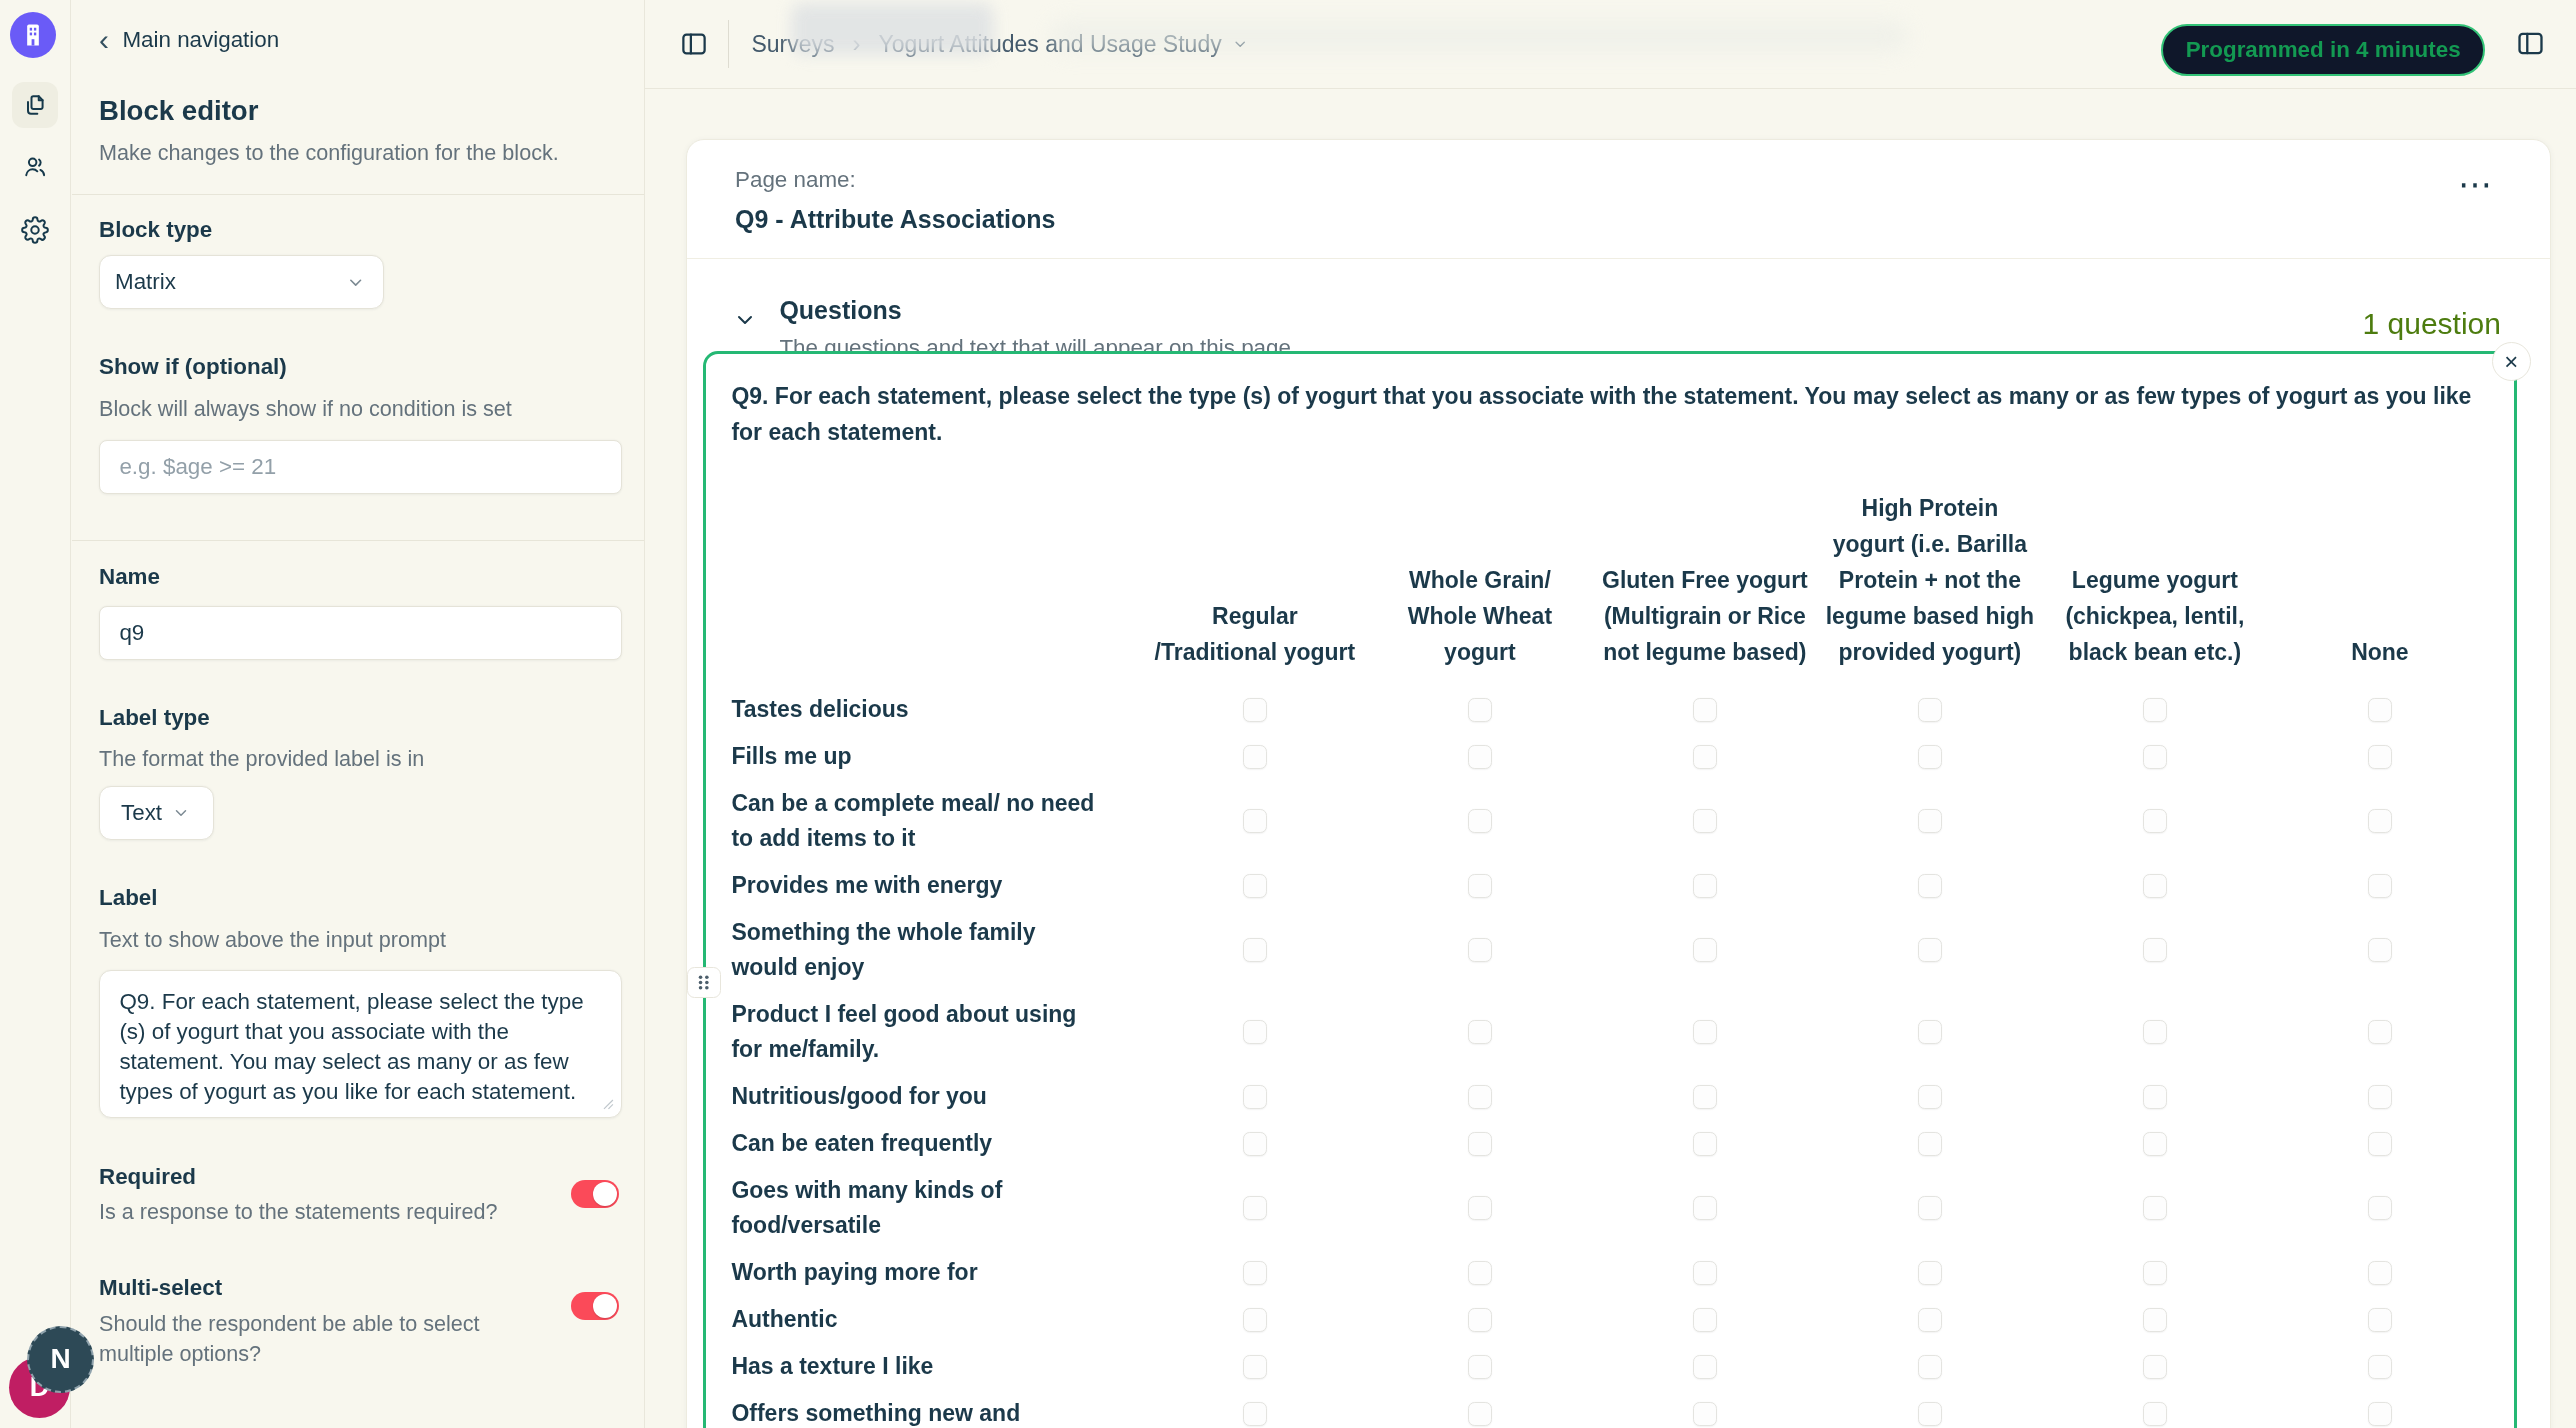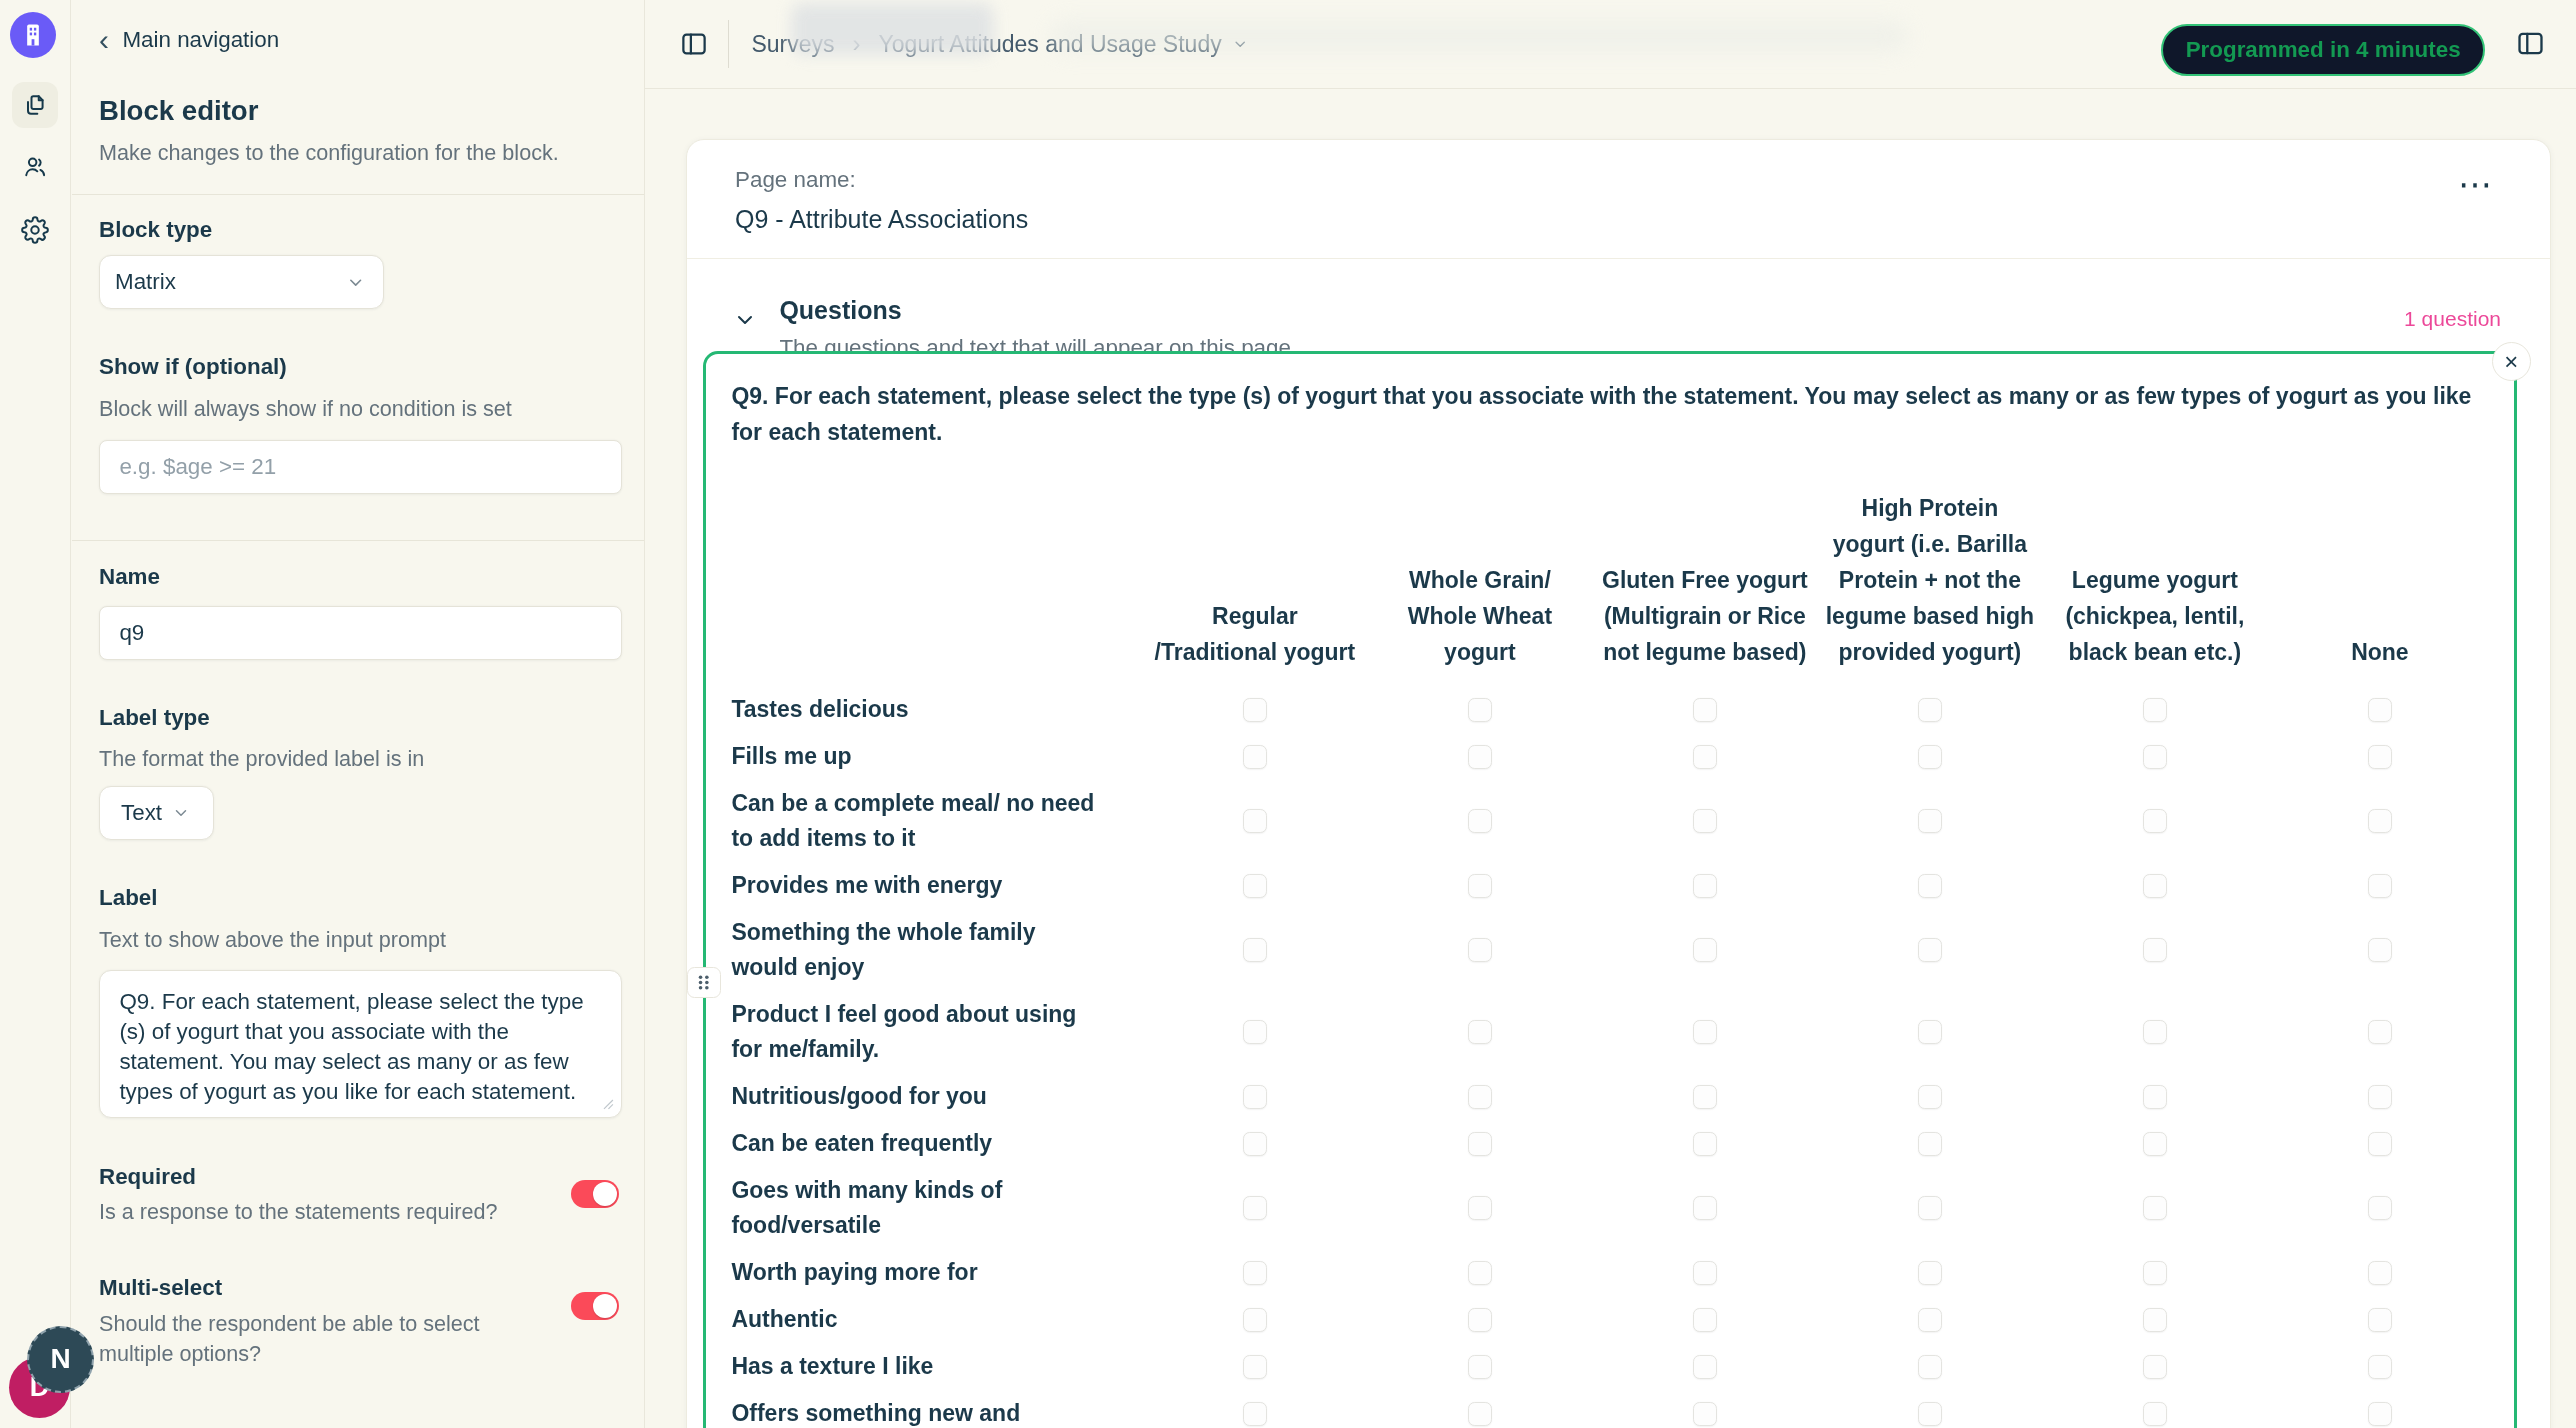--- a/index.html
+++ b/index.html
@@ -53,29 +53,29 @@
   .crumb-sep { color:#8795A0; font-size:24px; }
   .crumb-current { display:flex; align-items:center; gap:10.4px; }
   .blur1 { position:absolute; left:146px; top:3px; width:203px; height:52px; background:#DFE2E4; border-radius:12px; filter:blur(7.5px); opacity:.85; }
   .blur2 { position:absolute; left:406px; top:21px; width:857px; height:30px; background:#ECEEE8; border-radius:15px; filter:blur(10.4px); opacity:.7; }
   .badge { position:absolute; right:91px; top:24px; height:52px; border:2.2px solid #33C377; border-radius:745px; background:#0f172a; color:#139A52; font-size:22.4px; font-weight:700; display:flex; align-items:center; padding:0 22.4px; }
   .panel-toggle-right { position:absolute; right:30px; top:28px; }
   
   .card { position:absolute; left:41px; top:139px; width:1865px; height:1357px; background:#fff; border:0.7px solid #EDEBDF; border-radius:18px; box-shadow:0 1.5px 6px rgba(27,57,74,.05); }
   .card-head { position:relative; padding:27px 48px 0 48px; }
   .page-label { font-size:22.4px; color:#64727C; }
-  .page-title { font-size:25px; font-weight:400; margin-top:12px; }
+  .page-title { font-size:25px; font-weight:700; margin-top:12px; }
   .menu-dots { position:absolute; right:55px; top:27px; font-size:34px; color:#1B394A; letter-spacing:3px; line-height:34px; cursor:pointer; }
   .card-divider { border:none; border-top:0.7px solid #F0EEE3; margin:24px 0 0 0; }
   .q-header { position:relative; padding:37px 48px 0 46px; display:flex; align-items:flex-start; }
   .q-chevron { margin-top:12px; cursor:pointer; }
   .q-head-texts { margin-left:22.4px; }
   .q-title { font-size:25px; font-weight:700; }
   .q-sub { font-size:22.4px; color:#64727C; margin-top:10.4px; }
-  .q-count { position:absolute; right:49px; top:48px; font-size:21px; color:#ec4899; }
+  .q-count { position:absolute; right:49px; top:48px; font-size:30px; color:#4d7c0f; }
   
   .qblock { position:absolute; left:16.4px; top:211px; width:1814px; height:1136px; border:3.7px solid #25B874; border-radius:15px; background:#fff; padding:24px 30px 0 25px; }
   .q-text { font-size:23px; font-weight:700; line-height:36px; max-width:1767px; }
   .close-chip { position:absolute; top:-12px; right:-16.4px; width:39px; height:39px; border-radius:50%; background:#fff; border:1.5px solid #E8E6DC; display:flex; align-items:center; justify-content:center; font-size:24px; color:#1B394A; cursor:pointer; z-index:5; }
   .drag-handle { position:absolute; left:-19.4px; top:613px; width:34px; height:31px; background:#fff; border:1.5px solid #E8E6DC; border-radius:7.5px; display:flex; align-items:center; justify-content:center; cursor:grab; z-index:5; }
   .mx-head { display:flex; align-items:flex-end; margin-top:40px; padding-bottom:10.4px; }
   .mx-spacer { width:411px; flex:none; }
   .mx-col-header { width:225px; flex:none; text-align:center; font-weight:700; font-size:23px; line-height:36px; white-space:pre-line; }
   .mx-rows { margin-top:6px; }
   .mx-row { display:flex; align-items:center; min-height:35px; padding:6px 0; }

